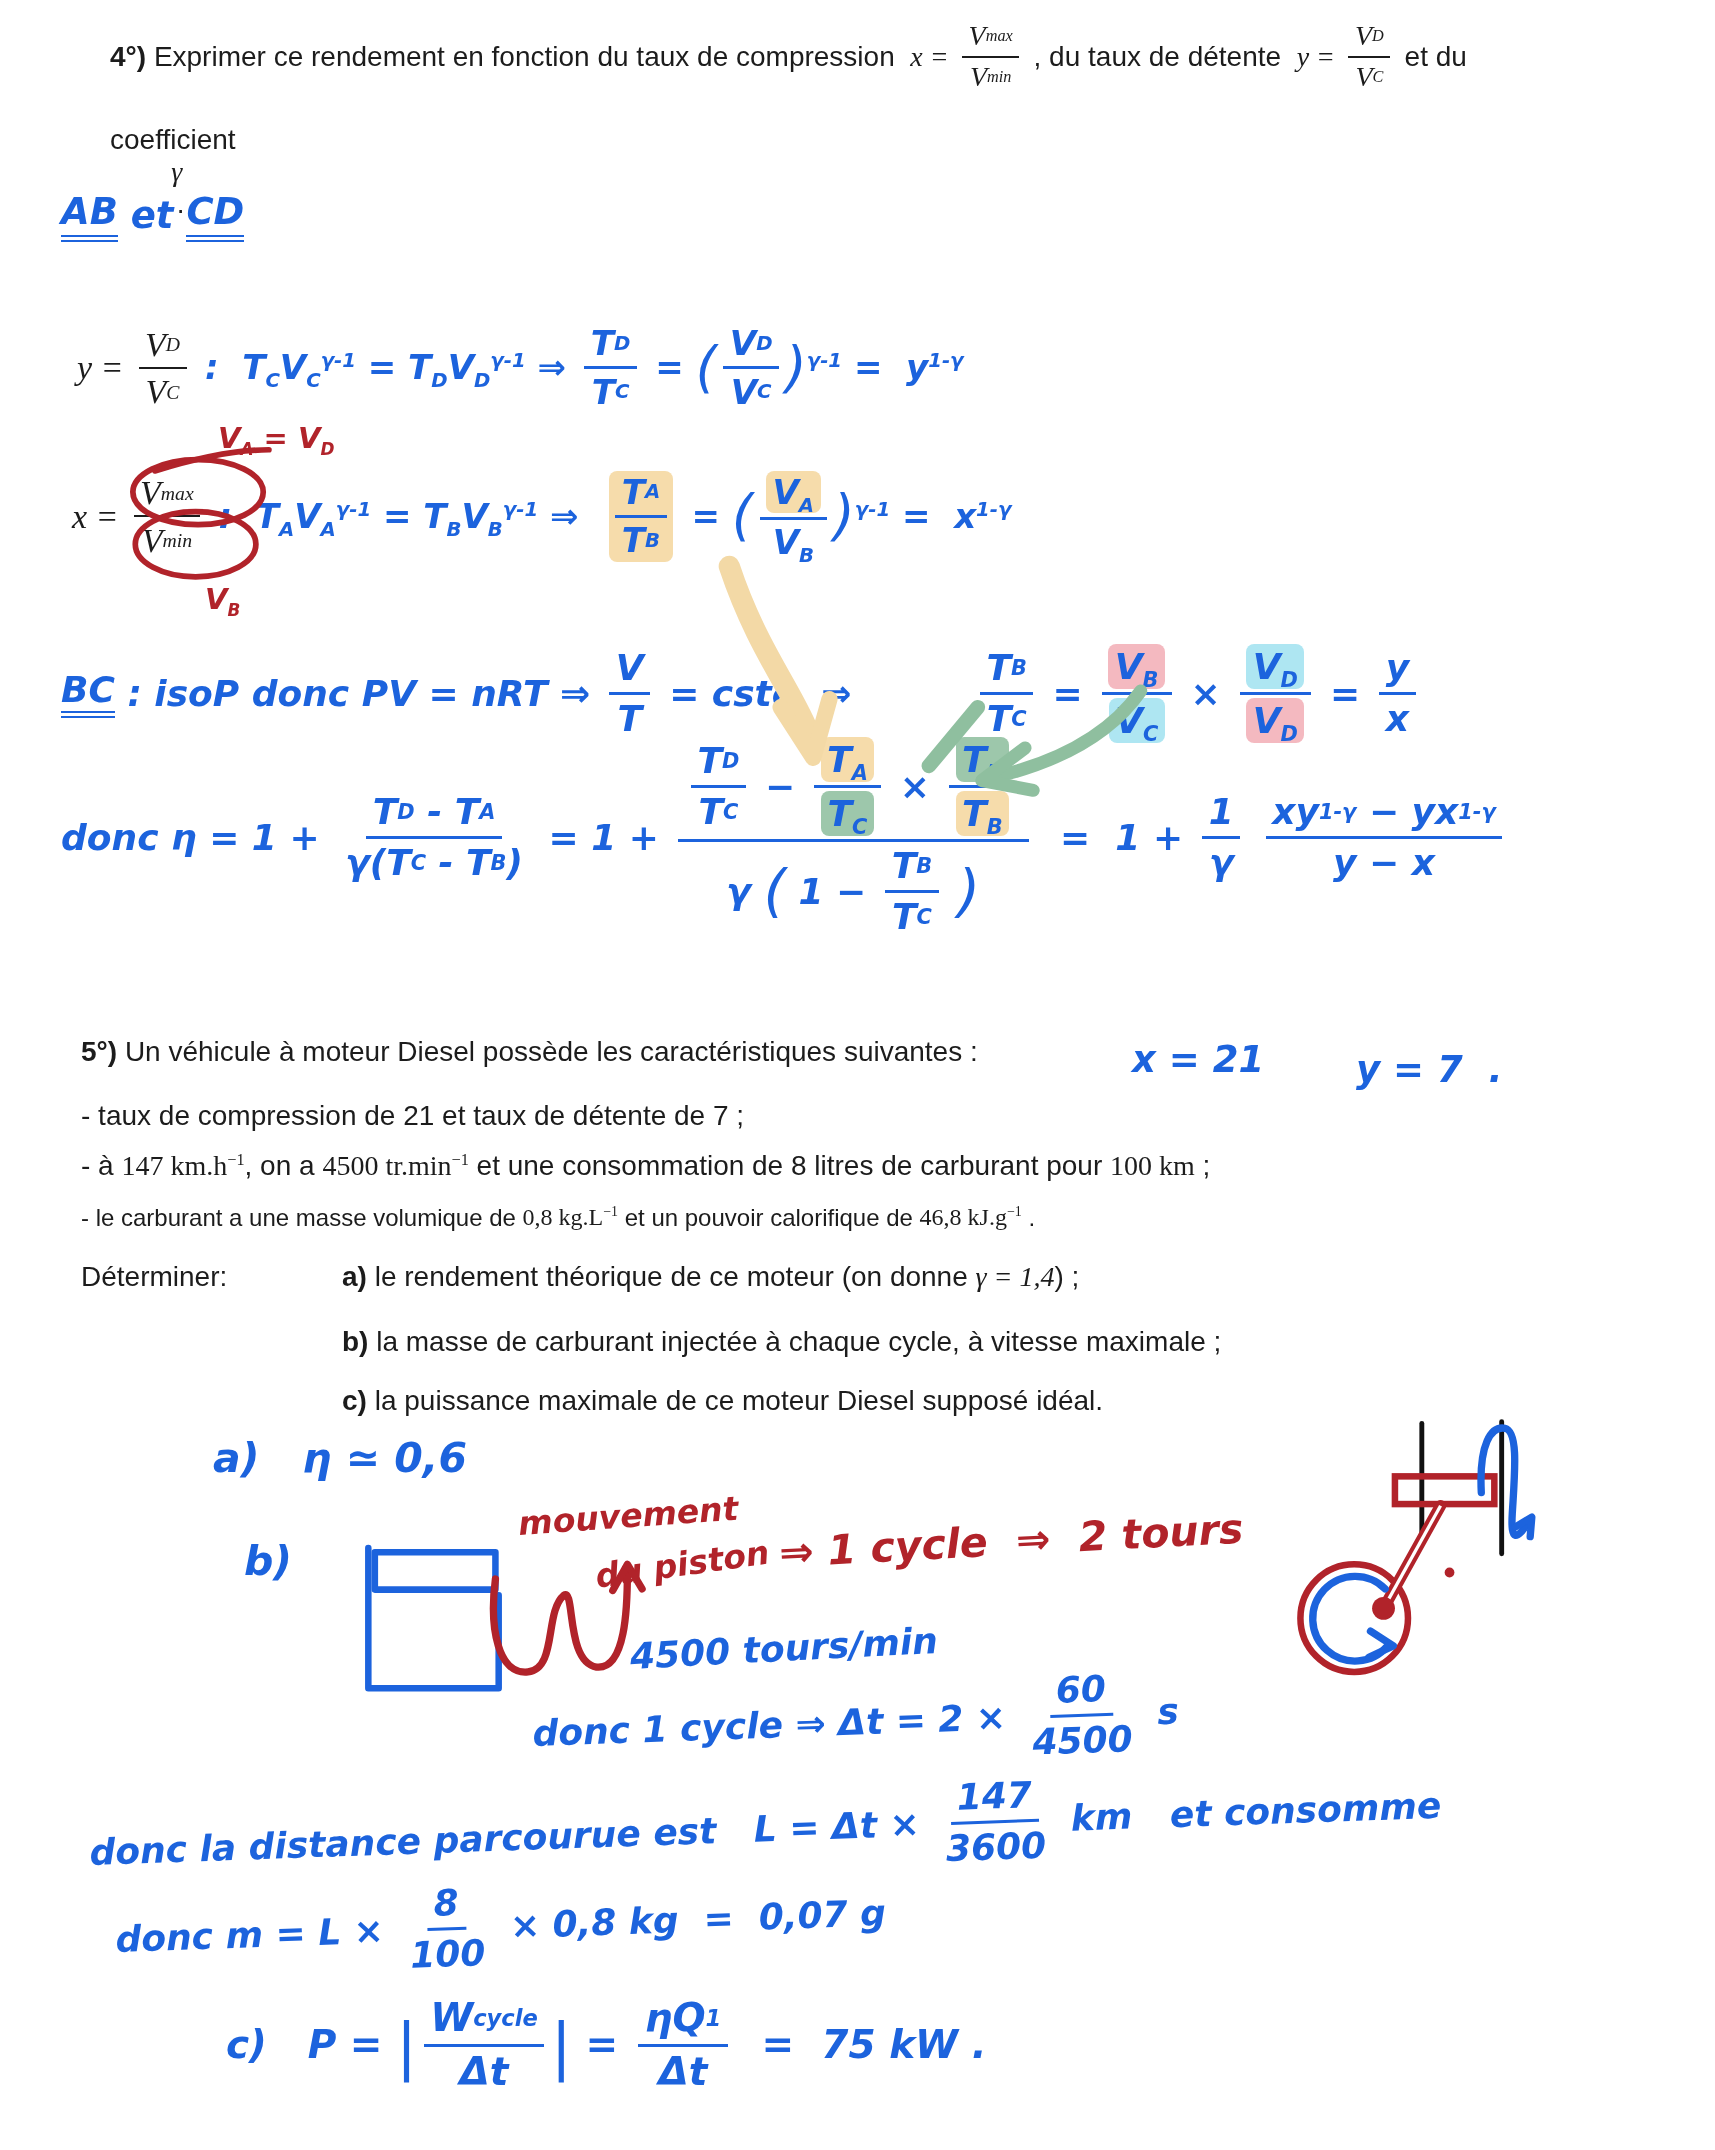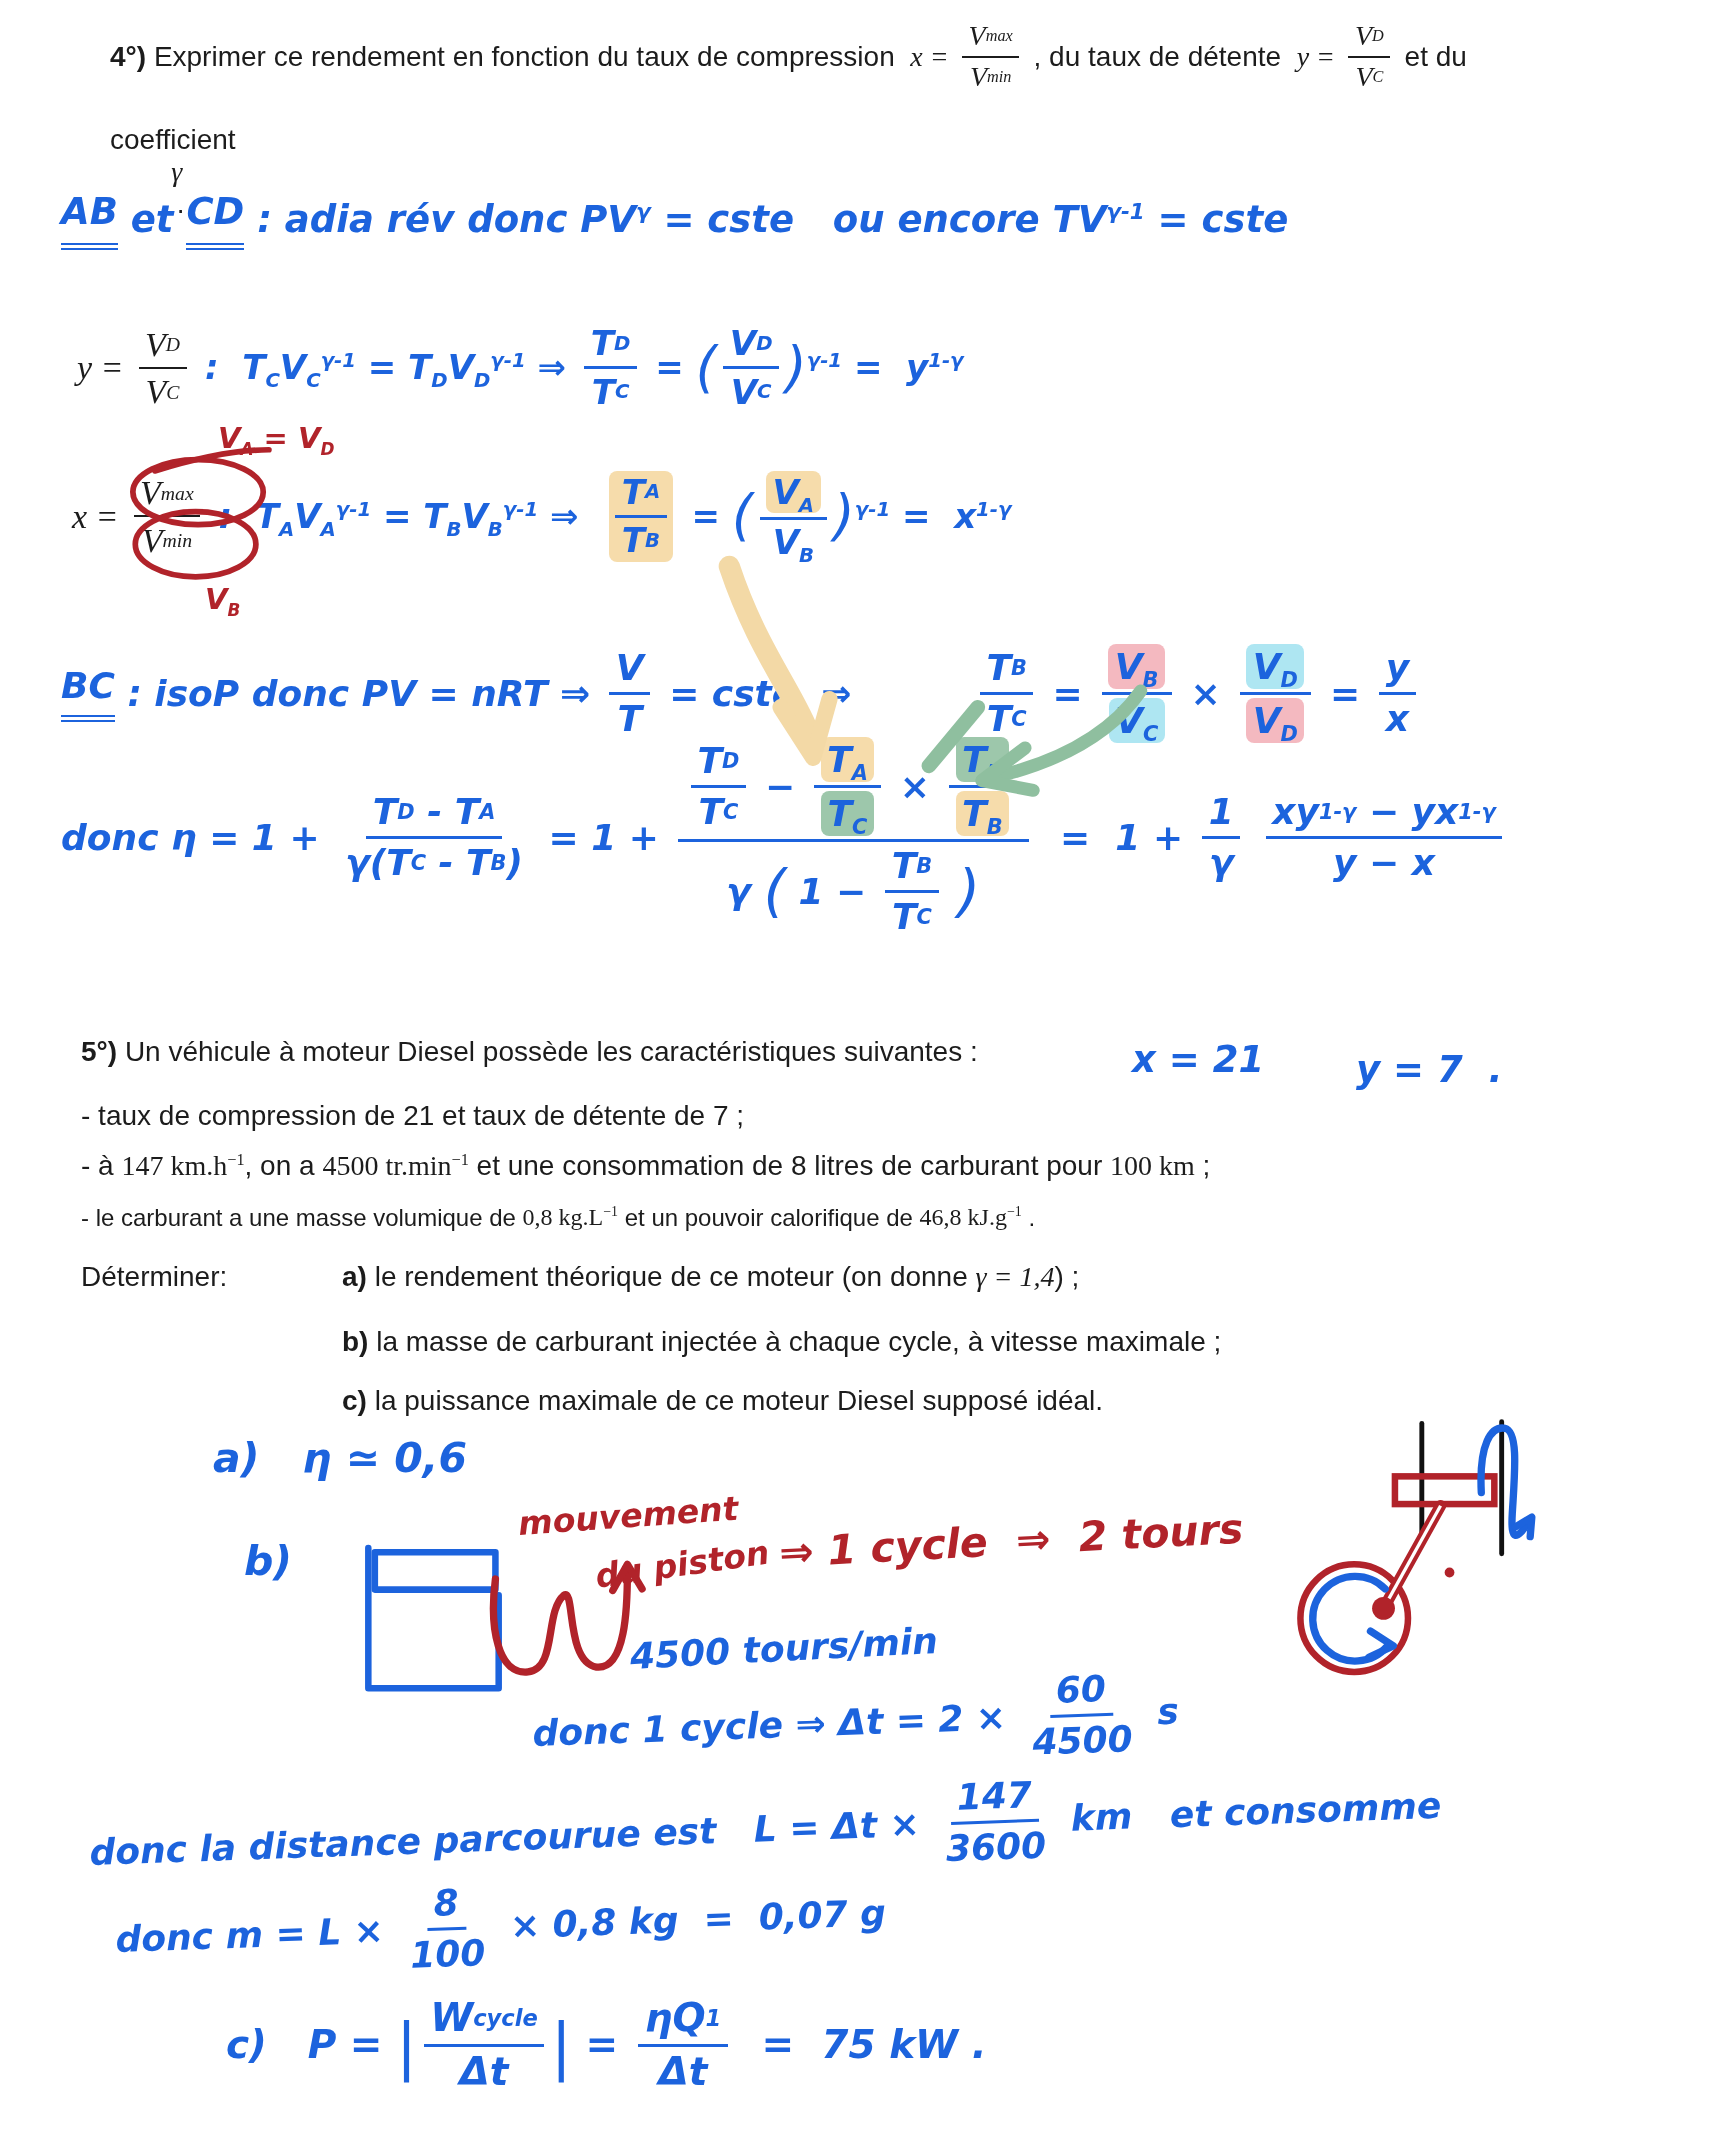--- a/index.html
+++ b/index.html
@@ -11,21 +11,21 @@
   .line{position:absolute;display:flex;align-items:center;white-space:pre;line-height:1.15;}
   .ink-print{color:#1c1c1c;font-family:"Liberation Sans",sans-serif;}
   .ink-blue{color:#1c63dd;font-family:"DejaVu Sans",sans-serif;font-style:italic;font-weight:bold;}
   .ink-red{color:#b1232a;font-family:"DejaVu Sans",sans-serif;font-style:italic;font-weight:bold;}
 
   .b{font-weight:bold;}
   .mi{font-family:"Liberation Serif",serif;font-style:italic;font-weight:normal;color:#1c1c1c;}
   .mser{font-family:"Liberation Serif",serif;font-style:normal;font-weight:normal;}
   .bp{font-size:1.6em;font-weight:normal;}
   .gap{display:inline-block;width:122px;}
-  .u2{border-bottom:7.3px double currentColor;padding-bottom:9px;}
+  .u2{border-bottom:7.3px double currentColor;padding-bottom:1px;}
 
   .tk sub{font-size:58%;line-height:0;}
   .tk sup{font-size:58%;line-height:0;}
 
   .frac{display:inline-flex;flex-direction:column;align-items:center;text-align:center;
         margin:0 6.5px;vertical-align:middle;}
   .frac>.num{display:inline-flex;align-items:center;justify-content:center;
         padding:0 6.5px 3.3px;border-bottom:3.3px solid currentColor;}
   .frac>.den{display:inline-flex;align-items:center;justify-content:center;padding:3.3px 6.5px 0;}
   .frac.mi>.num{border-bottom-width:2.4px;}
@@ -37,21 +37,21 @@
   .hl-green{background:#9dc7ab;border-radius:8.1px;padding:1.6px 6.5px;}
 </style>
 </head>
 <body>
 
 <div class="page">
 
   <div id="lines-layer">
       <div class="line ink-print" style="left: 110px; top: 20.4px; font-size: 28px;"><span class="tk b">4°) </span><span class="tk">Exprimer ce rendement en fonction du taux de compression  </span><span class="tk mi">x = </span><span class="frac mi"><span class="num">V<sub>max</sub></span><span class="den">V<sub>min</sub></span></span><span class="tk"> , du taux de détente  </span><span class="tk mi">y = </span><span class="frac mi"><span class="num">V<sub>D</sub></span><span class="den">V<sub>C</sub></span></span><span class="tk"> et du</span></div>
       <div class="line ink-print" style="left: 110px; top: 124px; font-size: 28px; flex-direction: column;"><span class="tk">coefficient </span><span class="tk mi">γ</span><span class="tk"> .</span></div>
-      <div class="line ink-blue" style="left: 61px; top: 191px; font-size: 37px;"><span class="tk u2">AB</span><span class="tk"> et </span><span class="tk u2">CD</span><span class="tk"> : adia rév donc PV<sup>γ</sup> = cste   ou encore TV<sup>γ-1</sup> = cste</span></div>
+      <div class="line ink-blue" style="left: 61px; top: 191px; font-size: 37px;"><span class="tk u2">AB</span><span class="tk"> et </span><span class="tk u2">CD</span></div>
       <div class="line ink-blue" style="left: 77px; top: 324px; font-size: 34px;"><span class="tk mi">y = </span><span class="frac mi"><span class="num">V<sub>D</sub></span><span class="den">V<sub>C</sub></span></span><span class="tk"> :  T<sub>C</sub>V<sub>C</sub><sup>γ-1</sup> = T<sub>D</sub>V<sub>D</sub><sup>γ-1</sup> ⇒ </span><span class="frac"><span class="num">T<sub>D</sub></span><span class="den">T<sub>C</sub></span></span><span class="tk"> = </span><span class="tk bp">(</span><span class="frac"><span class="num">V<sub>D</sub></span><span class="den">V<sub>C</sub></span></span><span class="tk bp">)</span><span class="tk"><sup>γ-1</sup></span><span class="tk"> =  y<sup>1-γ</sup></span></div>
       <div class="line ink-red" style="left: 218px; top: 422px; font-size: 29px;"><span class="tk">V<sub>A</sub> = V<sub>D</sub></span></div>
       <div class="line ink-blue" style="left: 72px; top: 471px; font-size: 34px;"><span class="tk mi">x = </span><span class="frac mi"><span class="num">V<sub>max</sub></span><span class="den">V<sub>min</sub></span></span><span class="tk"> :  T<sub>A</sub>V<sub>A</sub><sup>γ-1</sup> = T<sub>B</sub>V<sub>B</sub><sup>γ-1</sup> ⇒  </span><span class="frac hl-tan"><span class="num">T<sub>A</sub></span><span class="den">T<sub>B</sub></span></span><span class="tk"> = </span><span class="tk bp">(</span><span class="frac"><span class="num"><span class="tk hl-tan">V<sub>A</sub></span></span><span class="den"><span class="tk">V<sub>B</sub></span></span></span><span class="tk bp">)</span><span class="tk"><sup>γ-1</sup></span><span class="tk"> =  x<sup>1-γ</sup></span></div>
       <div class="line ink-red" style="left: 205px; top: 583px; font-size: 29px;"><span class="tk">V<sub>B</sub></span></div>
       <div class="line ink-blue" style="left: 61px; top: 644px; font-size: 36px;"><span class="tk u2">BC</span><span class="tk"> : isoP donc PV = nRT ⇒ </span><span class="frac"><span class="num">V</span><span class="den">T</span></span><span class="tk"> = cste  ⇒</span><span class="tk gap"> </span><span class="frac"><span class="num">T<sub>B</sub></span><span class="den">T<sub>C</sub></span></span><span class="tk"> = </span><span class="frac"><span class="num"><span class="tk hl-pink">V<sub>B</sub></span></span><span class="den"><span class="tk hl-cyan">V<sub>C</sub></span></span></span><span class="tk"> × </span><span class="frac"><span class="num"><span class="tk hl-cyan">V<sub>D</sub></span></span><span class="den"><span class="tk hl-pink">V<sub>D</sub></span></span></span><span class="tk"> = </span><span class="frac"><span class="num">y</span><span class="den">x</span></span></div>
       <div class="line ink-blue" style="left: 61px; top: 737px; font-size: 36px;"><span class="tk">donc η = 1 + </span><span class="frac"><span class="num">T<sub>D</sub> - T<sub>A</sub></span><span class="den">γ(T<sub>C</sub> - T<sub>B</sub>)</span></span><span class="tk"> = 1 + </span><span class="frac"><span class="num"><span class="frac"><span class="num">T<sub>D</sub></span><span class="den">T<sub>C</sub></span></span><span class="tk"> − </span><span class="frac"><span class="num"><span class="tk hl-tan">T<sub>A</sub></span></span><span class="den"><span class="tk hl-green">T<sub>C</sub></span></span></span><span class="tk"> × </span><span class="frac"><span class="num"><span class="tk hl-green">T<sub>B</sub></span></span><span class="den"><span class="tk hl-tan">T<sub>B</sub></span></span></span></span><span class="den"><span class="tk">γ </span><span class="tk bp">(</span><span class="tk"> 1 − </span><span class="frac"><span class="num">T<sub>B</sub></span><span class="den">T<sub>C</sub></span></span><span class="tk"> </span><span class="tk bp">)</span></span></span><span class="tk">  =  1 + </span><span class="frac"><span class="num">1</span><span class="den">γ</span></span><span class="tk"> </span><span class="frac"><span class="num">xy<sup>1-γ</sup> − yx<sup>1-γ</sup></span><span class="den">y − x</span></span></div>
       <div class="line ink-print" style="left: 81px; top: 1036px; font-size: 28px;"><span class="tk b">5°) </span><span class="tk">Un véhicule à moteur Diesel possède les caractéristiques suivantes :</span></div>
       <div class="line ink-blue" style="left: 1132px; top: 1039px; font-size: 37px; text-align: right;"><span class="tk">x = 21</span></div>
       <div class="line ink-blue" style="left: 1356px; top: 1049px; font-size: 37px;"><span class="tk">y = 7  .</span></div>
       <div class="line ink-print" style="left: 81px; top: 1100px; font-size: 28px;"><span class="tk">- taux de compression de 21 et taux de détente de 7 ;</span></div>

